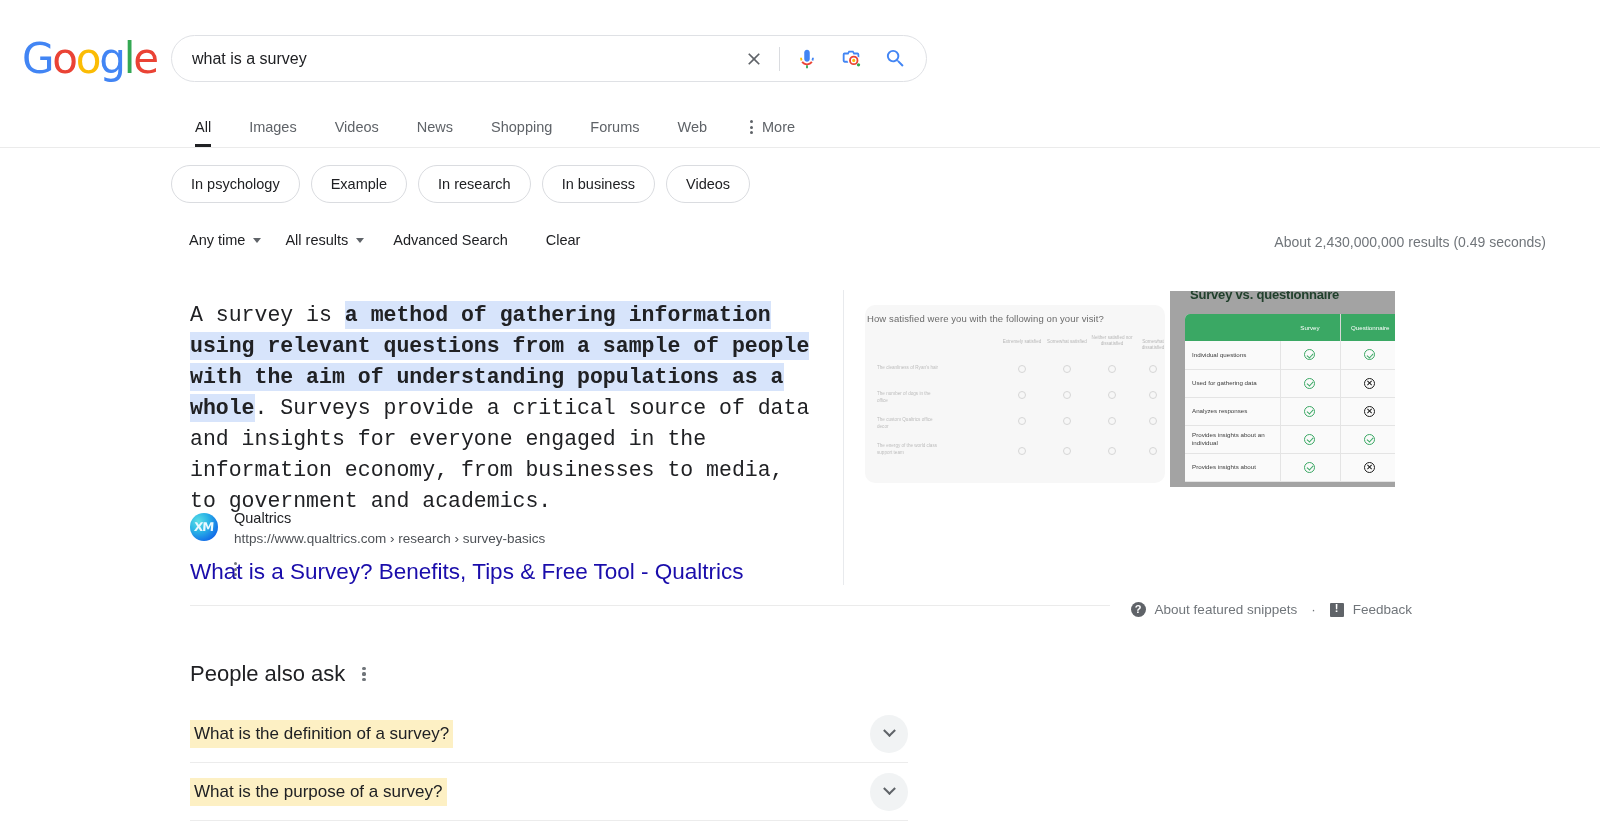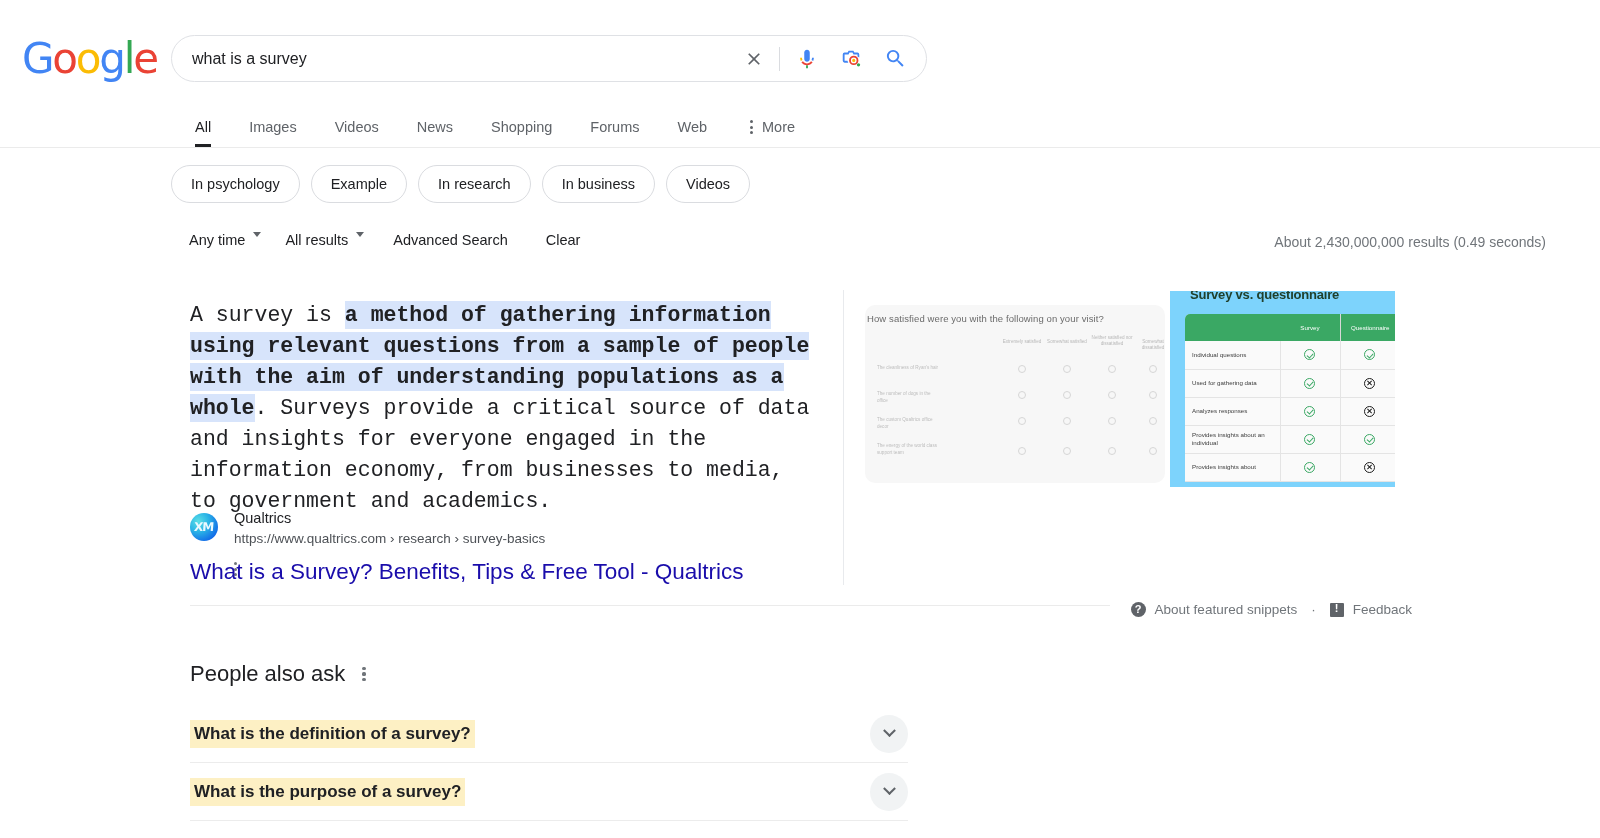--- a/index.html
+++ b/index.html
@@ -132,21 +132,21 @@
   
   .tools {
     position: absolute;
     left: 189px; top: 232px;
     display: flex;
     align-items: center;
   }
   .tool {
     font-size: 14.5px;
     color: #202124;
-    display: flex; align-items: flex-start;
+    display: flex; align-items: center;
     cursor: pointer;
     white-space: nowrap;
   }
   .tool .caret {
     width: 0; height: 0;
     border-left: 4.5px solid transparent;
     border-right: 4.5px solid transparent;
     border-top: 5px solid #5f6368;
     margin-left: 8px;
   }
@@ -290,21 +290,21 @@
     line-height: 6.5px;
   }
   .radio {
     position: absolute;
     width: 8px; height: 8px;
     border: 1px solid #d6d6d6;
     border-radius: 50%;
   }
   .thumb-right {
     width: 225px; height: 196px;
-    background: #7dd3fc;
+    background: #a3a3a3;
     position: relative;
     overflow: hidden;
     flex: none;
   }
   .tr-title {
     position: absolute;
     left: 20px; top: -4px;
     font-size: 13px;
     color: #21402c;
     font-weight: 600;
@@ -444,21 +444,20 @@
     left: 190px; top: 705px;
     width: 718px;
   }
   .paa-item {
     height: 58px;
     display: flex;
     align-items: center;
     justify-content: space-between;
     border-bottom: 1px solid #ececec;
     cursor: pointer;
-    font-weight: bold;
   }
   .paa-q {
     font-size: 17px;
     color: #202124;
     background: #fdf0c4;
     padding: 3px 4px;
     line-height: 22px;
   }
   .paa-chev {
     width: 38px; height: 38px;

